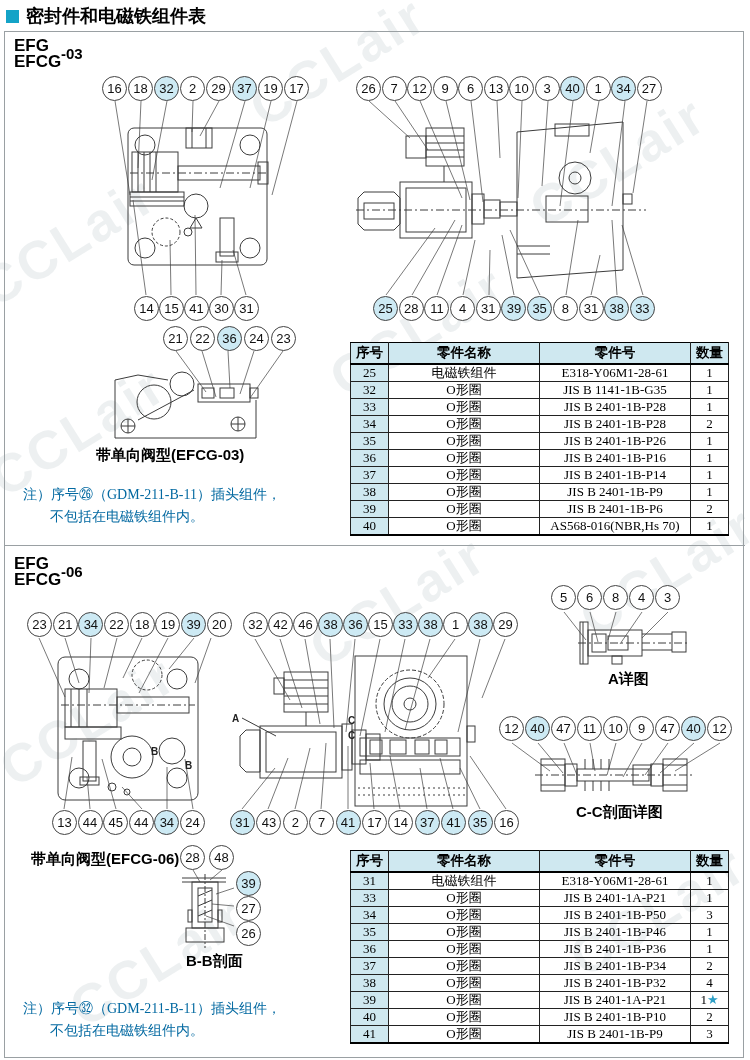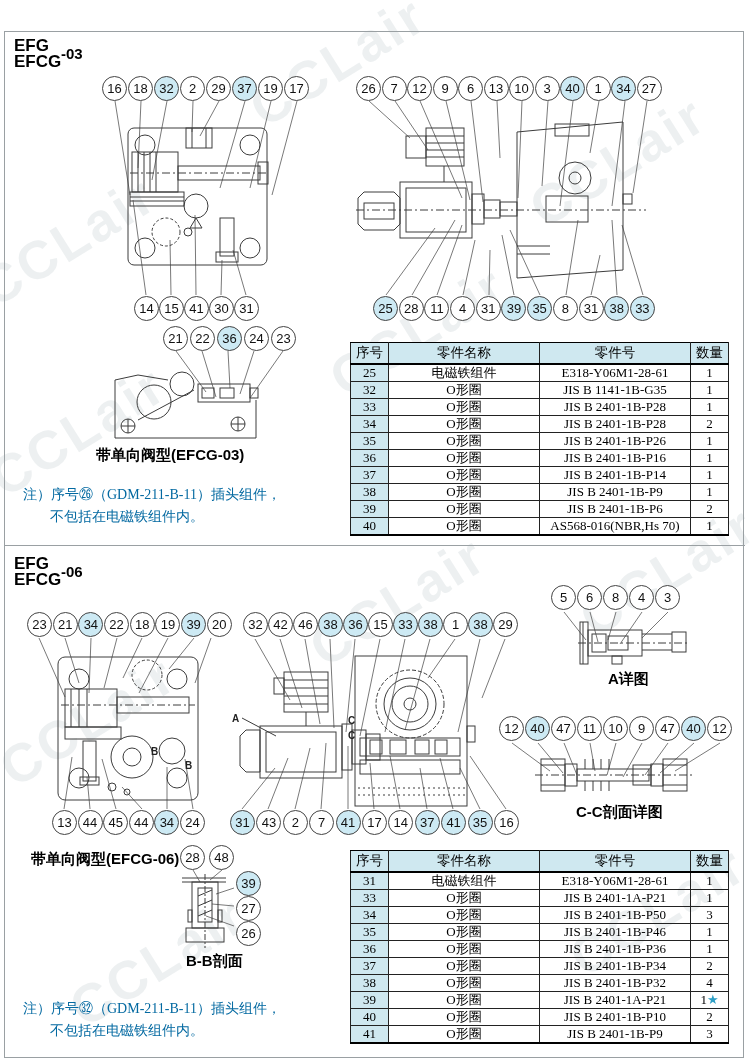--- a/index.html
+++ b/index.html
@@ -23,21 +23,21 @@
   .co.hl{background:#cdeaf4}
   
   .caption{position:absolute;font-weight:bold;font-size:15px}
   .note{position:absolute;font-size:14px;font-family:"Liberation Serif",serif;color:#0369a1}
   .footnote{position:absolute;font-size:13.5px;font-family:"Liberation Serif",serif}
   .footnote .star,.star{color:#2d9fc6}
   .footnote .star{margin-right:4px}
   
   .parts{position:absolute;border-collapse:collapse;font-family:"Liberation Serif",serif;font-size:13px;table-layout:fixed}
   .parts th,.parts td{border:1px solid #222;text-align:center;padding:0 2px;height:16px;line-height:1.05;white-space:nowrap;overflow:hidden}
-  .parts th{background:#cfe8f0;border-top:1.5px solid #000;border-bottom:2.5px solid #000;height:20px;font-weight:400;font-size:13.5px}
+  .parts th{background:#cfe8f0;border-top:1.5px solid #000;border-bottom:2.5px solid #000;height:20px;font-weight:700;font-size:13.5px}
   .parts td:first-child{background:#cfe8f0}
   .parts tr:last-child td{border-bottom:2.5px solid #000}
   
   svg{position:absolute;overflow:visible}
   .draw{stroke:#3c3c3c;stroke-width:1;fill:none}
   .leader{stroke:#6a6a6a;stroke-width:0.9;fill:none}
   .lbl{font:bold 10px "Liberation Sans",sans-serif;fill:#222;stroke:none}
 </style>
 </head>
 <body>
@@ -48,20 +48,24 @@
   <div class="wm" style="left:240px;top:30px">CCLair</div>
   <div class="wm" style="left:520px;top:130px">CCLair</div>
   <div class="wm" style="left:-20px;top:400px">CCLair</div>
   <div class="wm" style="left:320px;top:300px">CCLair</div>
   <div class="wm" style="left:-10px;top:690px">CCLair</div>
   <div class="wm" style="left:300px;top:570px">CCLair</div>
   <div class="wm" style="left:570px;top:540px">CCLair</div>
   <div class="wm" style="left:60px;top:930px">CCLair</div>
   <div class="wm" style="left:560px;top:880px">CCLair</div>
 
+  <div class="hdr">
+    <span class="bullet"></span>
+    <span>密封件和电磁铁组件表</span>
+  </div>
 
   <div class="frame"></div>
   <div class="divider"></div>
 
   <div class="model" style="left:14px;top:38px">
     <div>EFG</div>
     <div>EFCG</div>
     <span class="variant">-03</span>
   </div>
 

